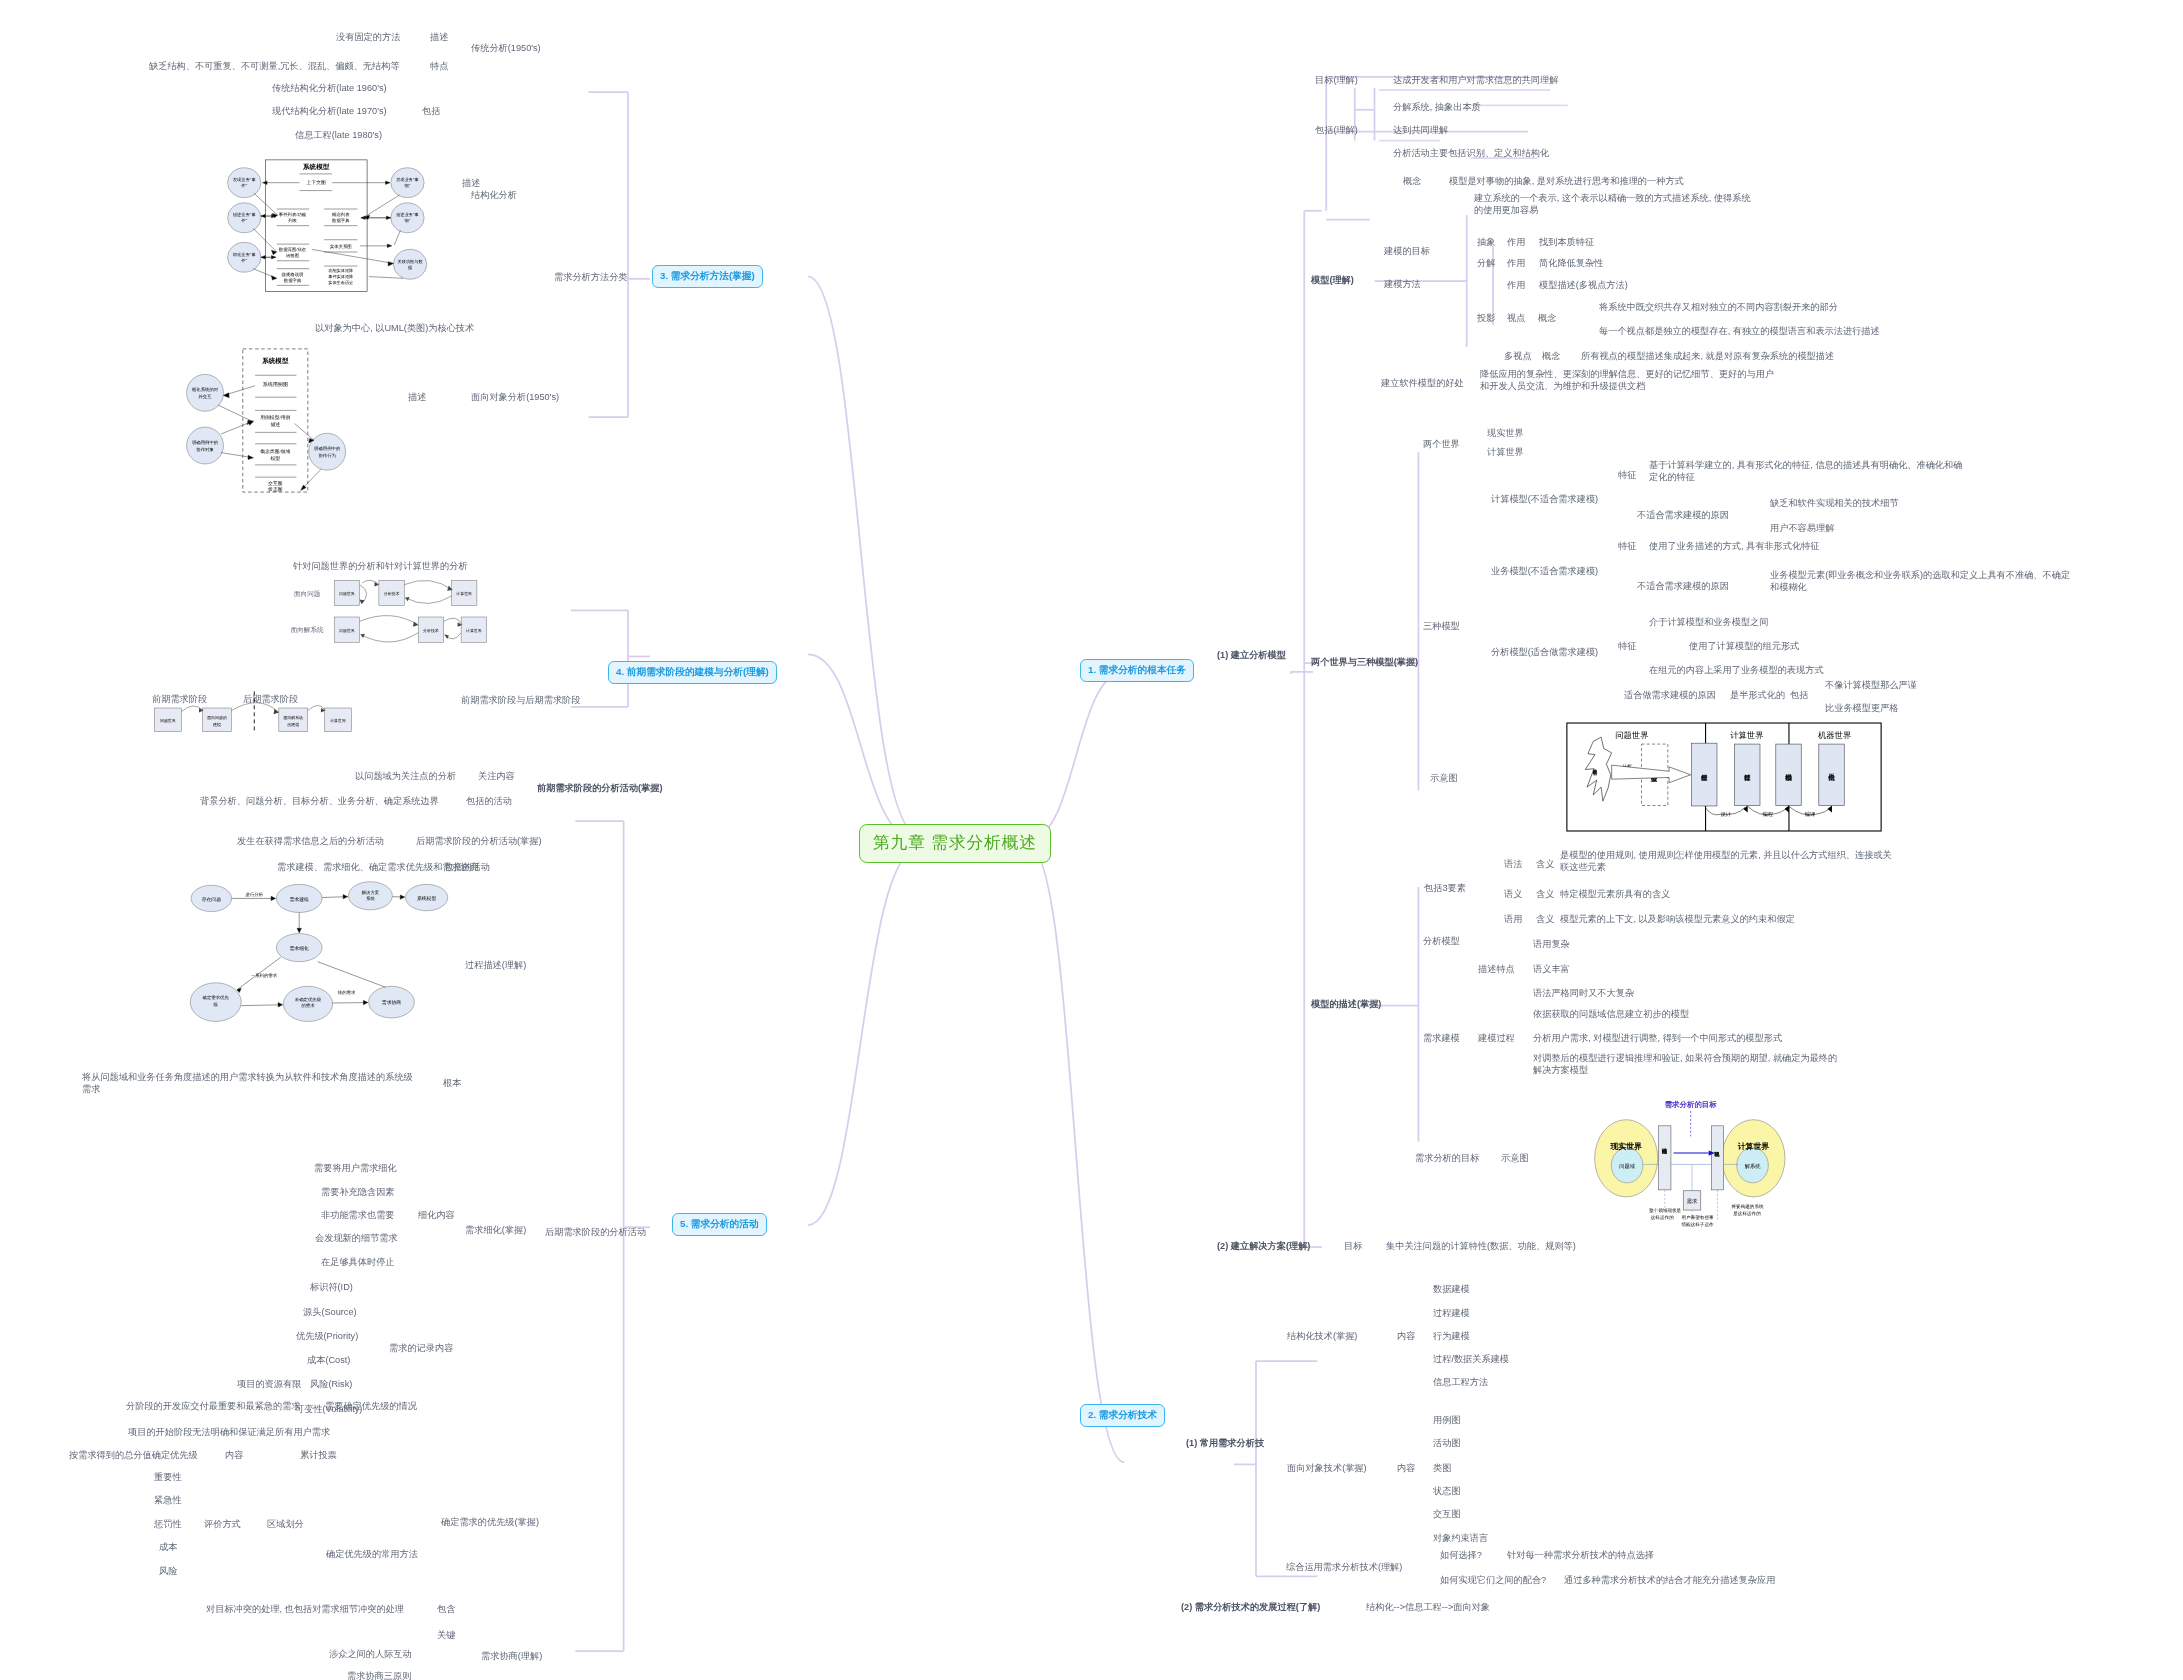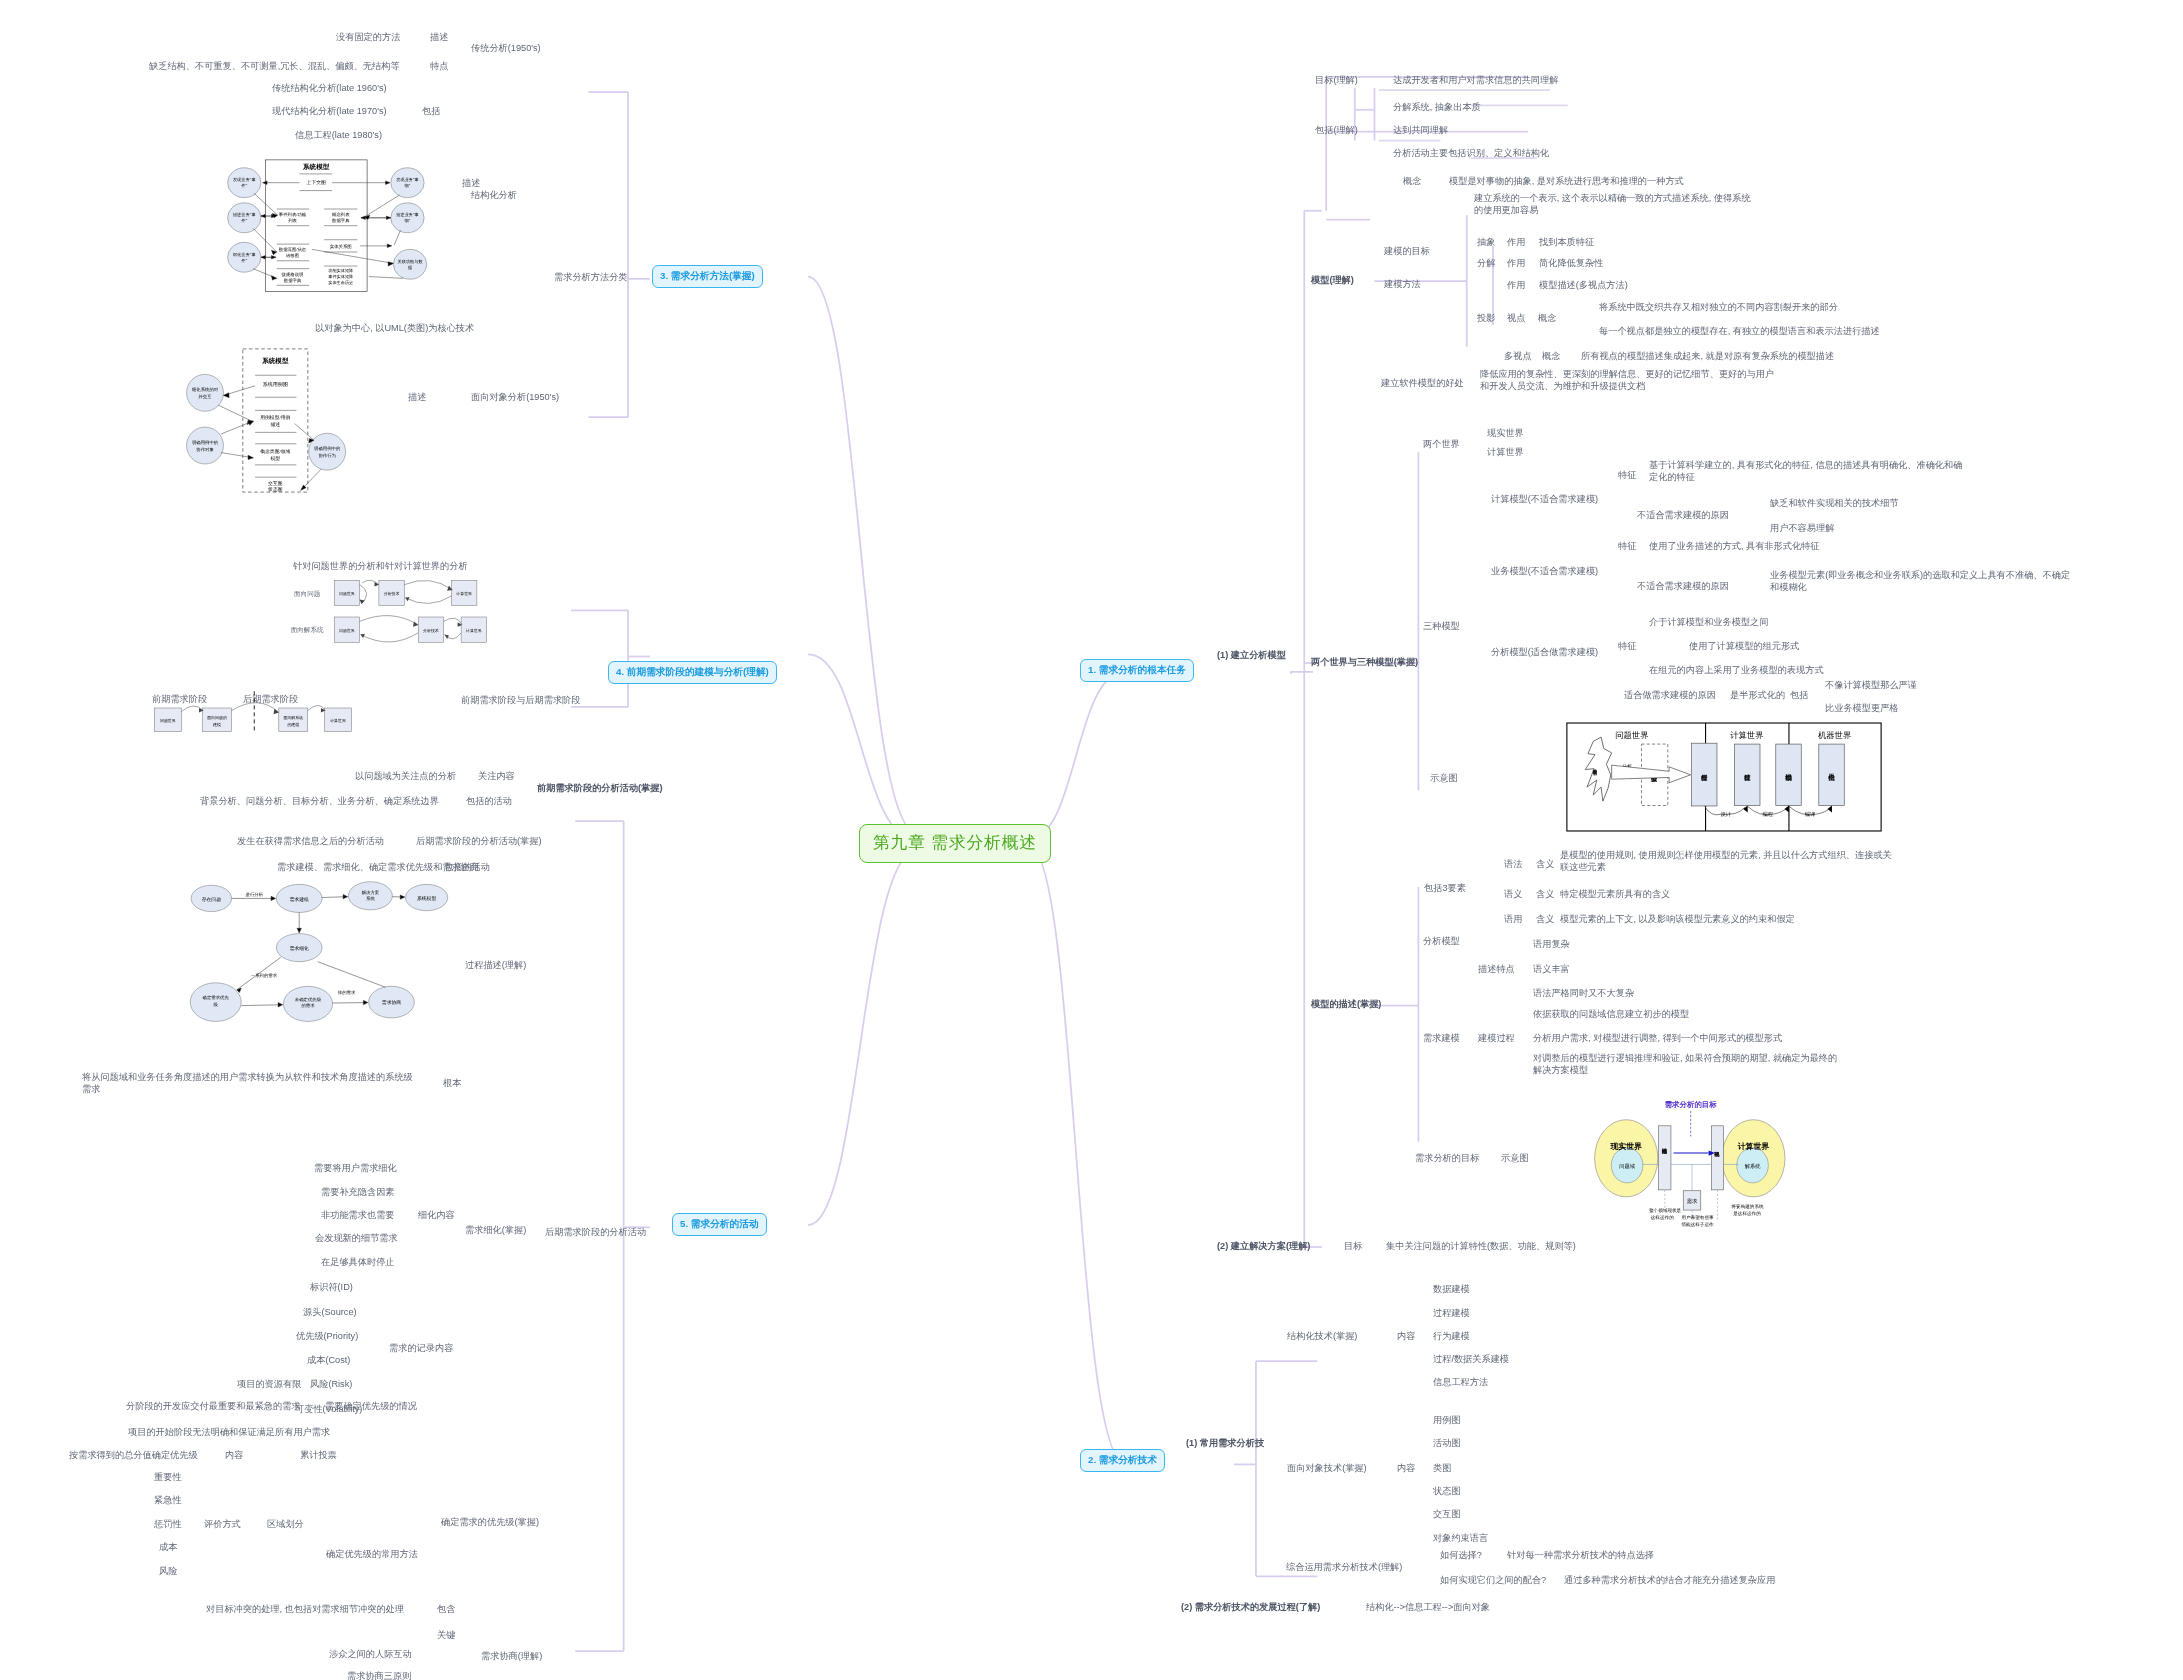--- a/index.html
+++ b/index.html
@@ -107,21 +107,21 @@
       <path d="M3140 205 L3530 205"></path>
       <path d="M3140 320 L3280 320"></path>
       <path d="M3350 240 L3570 240"></path>
       <path d="M3350 360 L3500 360"></path>
     </g>
   </svg>
 
   <div class="root" style="left:859px; top:824px;">第九章 需求分析概述</div>
 
   <div class="mtopic" style="left:1080px; top:659px;">1. 需求分析的根本任务</div>
-  <div class="mtopic" style="left:1080px; top:1449px;">2. 需求分析技术</div>
+  <div class="mtopic" style="left:1080px; top:1404px;">2. 需求分析技术</div>
   <div class="mtopic" style="left:652px; top:265px;">3. 需求分析方法(掌握)</div>
   <div class="mtopic" style="left:608px; top:642px;margin-top:19px;">4. 前期需求阶段的建模与分析(理解)</div>
   <div class="mtopic" style="left:672px; top:1213px;">5. 需求分析的活动</div>
 
   <div class="n t b" style="left:1217px; top:650px;">(1) 建立分析模型</div>
 
   <div class="n t" style="left:1315px; top:75px;">目标(理解)</div>
   <div class="n t" style="left:1393px; top:75px;">达成开发者和用户对需求信息的共同理解</div>
 
   <div class="n t" style="left:1315px; top:125px;">包括(理解)</div>

